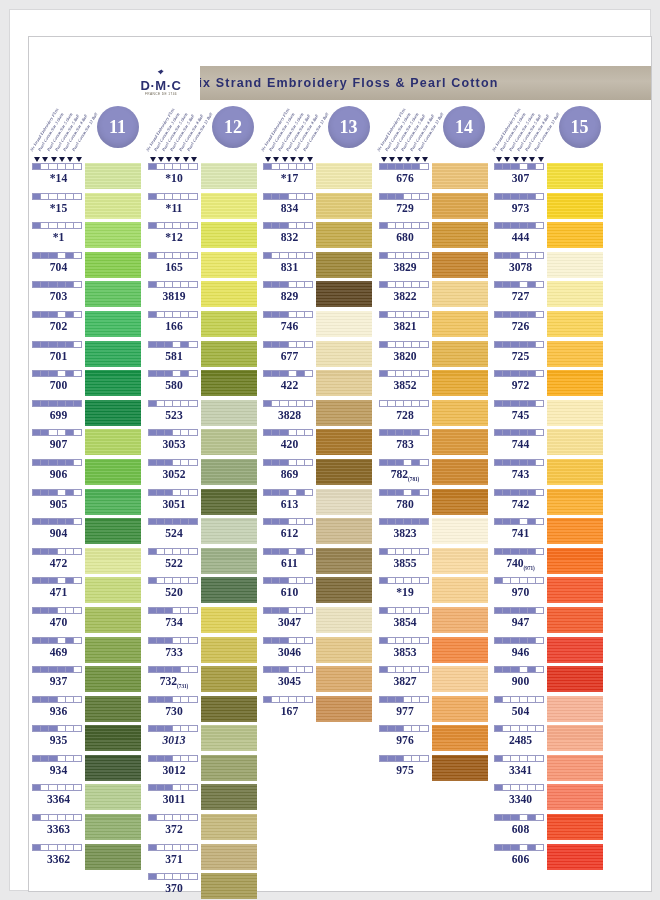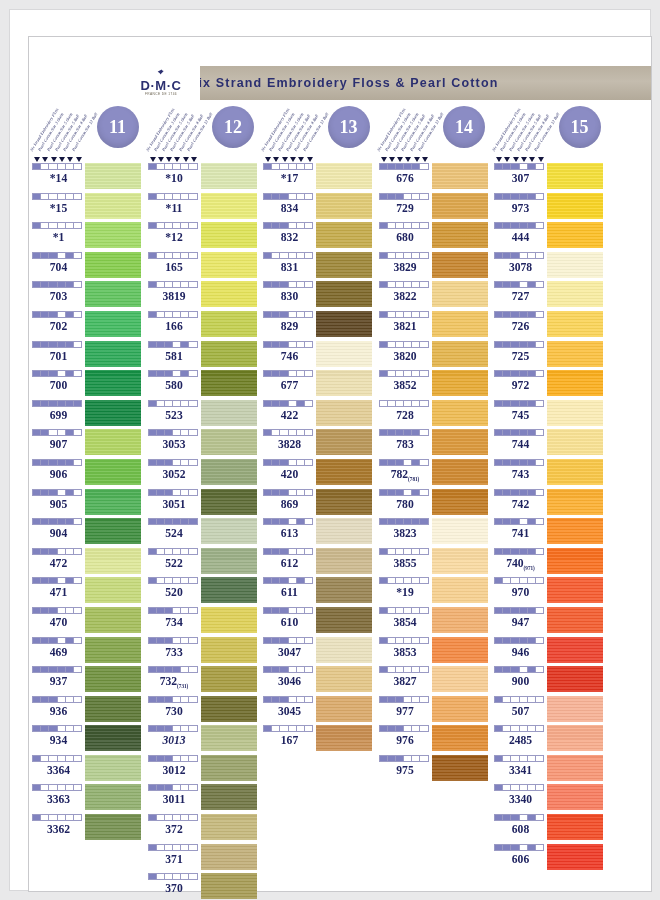--- a/index.html
+++ b/index.html
@@ -445,20 +445,34 @@
           <div class="row">
             <div class="row-left">
               <div class="avail">
                 <span class="on" style="background: rgb(128, 130, 191);"></span>
                 <span class="on" style="background: rgb(128, 130, 191);"></span>
                 <span class="on" style="background: rgb(128, 130, 191);"></span>
                 <span class="off"></span>
                 <span class="off"></span>
                 <span class="off"></span>
               </div>
+              <div class="code" style="color: rgb(31, 35, 96);">935</div>
+            </div>
+            <div class="swatch" style="background: rgb(70, 96, 44);"></div>
+          </div>
+          <div class="row">
+            <div class="row-left">
+              <div class="avail">
+                <span class="on" style="background: rgb(128, 130, 191);"></span>
+                <span class="on" style="background: rgb(128, 130, 191);"></span>
+                <span class="on" style="background: rgb(128, 130, 191);"></span>
+                <span class="off"></span>
+                <span class="off"></span>
+                <span class="off"></span>
+              </div>
               <div class="code" style="color: rgb(31, 35, 96);">934</div>
             </div>
             <div class="swatch" style="background: rgb(62, 87, 48);"></div>
           </div>
           <div class="row">
             <div class="row-left">
               <div class="avail">
                 <span class="on" style="background: rgb(128, 130, 191);"></span>
                 <span class="off"></span>
                 <span class="off"></span>
@@ -953,34 +967,20 @@
           <div class="row">
             <div class="row-left">
               <div class="avail">
                 <span class="on" style="background: rgb(128, 130, 191);"></span>
                 <span class="on" style="background: rgb(128, 130, 191);"></span>
                 <span class="on" style="background: rgb(128, 130, 191);"></span>
                 <span class="off"></span>
                 <span class="off"></span>
                 <span class="off"></span>
               </div>
-              <div class="code" style="color: rgb(31, 35, 96);">830</div>
-            </div>
-            <div class="swatch" style="background: rgb(123, 101, 38);"></div>
-          </div>
-          <div class="row">
-            <div class="row-left">
-              <div class="avail">
-                <span class="on" style="background: rgb(128, 130, 191);"></span>
-                <span class="on" style="background: rgb(128, 130, 191);"></span>
-                <span class="on" style="background: rgb(128, 130, 191);"></span>
-                <span class="off"></span>
-                <span class="off"></span>
-                <span class="off"></span>
-              </div>
               <div class="code" style="color: rgb(31, 35, 96);">829</div>
             </div>
             <div class="swatch" style="background: rgb(92, 68, 32);"></div>
           </div>
           <div class="row">
             <div class="row-left">
               <div class="avail">
                 <span class="on" style="background: rgb(128, 130, 191);"></span>
                 <span class="on" style="background: rgb(128, 130, 191);"></span>
                 <span class="on" style="background: rgb(128, 130, 191);"></span>
@@ -1769,21 +1769,21 @@
           <div class="row">
             <div class="row-left">
               <div class="avail">
                 <span class="on" style="background: rgb(128, 130, 191);"></span>
                 <span class="off"></span>
                 <span class="off"></span>
                 <span class="off"></span>
                 <span class="off"></span>
                 <span class="off"></span>
               </div>
-              <div class="code" style="color: rgb(31, 35, 96);">507</div>
+              <div class="code" style="color: rgb(31, 35, 96);">504</div>
             </div>
             <div class="swatch" style="background: rgb(246, 176, 147);"></div>
           </div>
           <div class="row">
             <div class="row-left">
               <div class="avail">
                 <span class="on" style="background: rgb(128, 130, 191);"></span>
                 <span class="off"></span>
                 <span class="off"></span>
                 <span class="off"></span>

